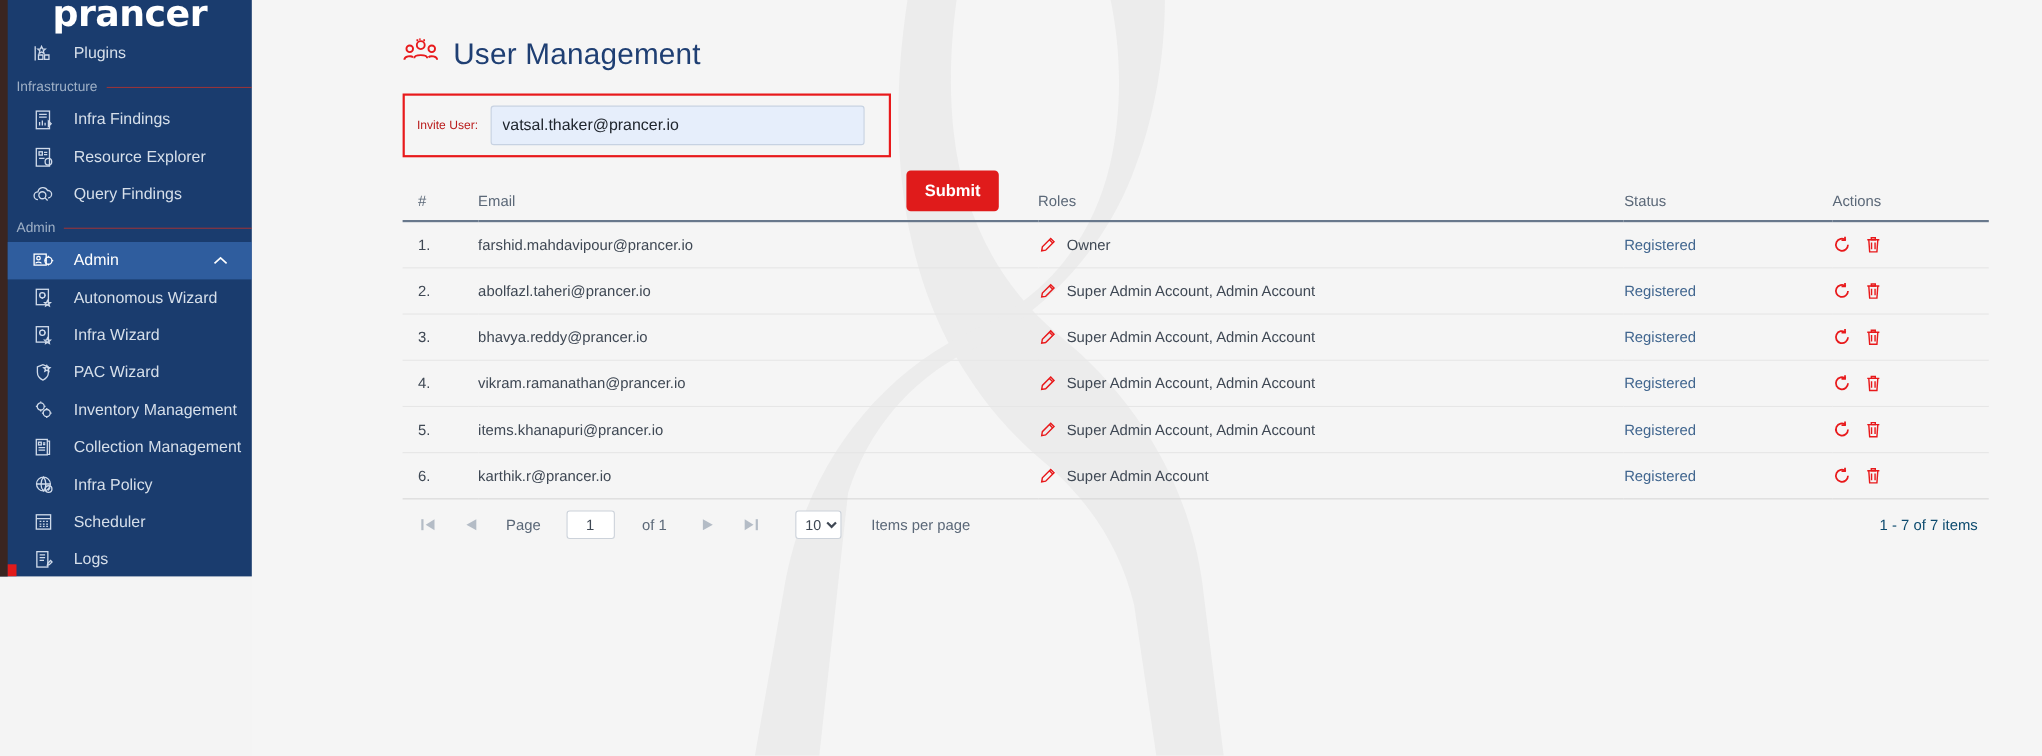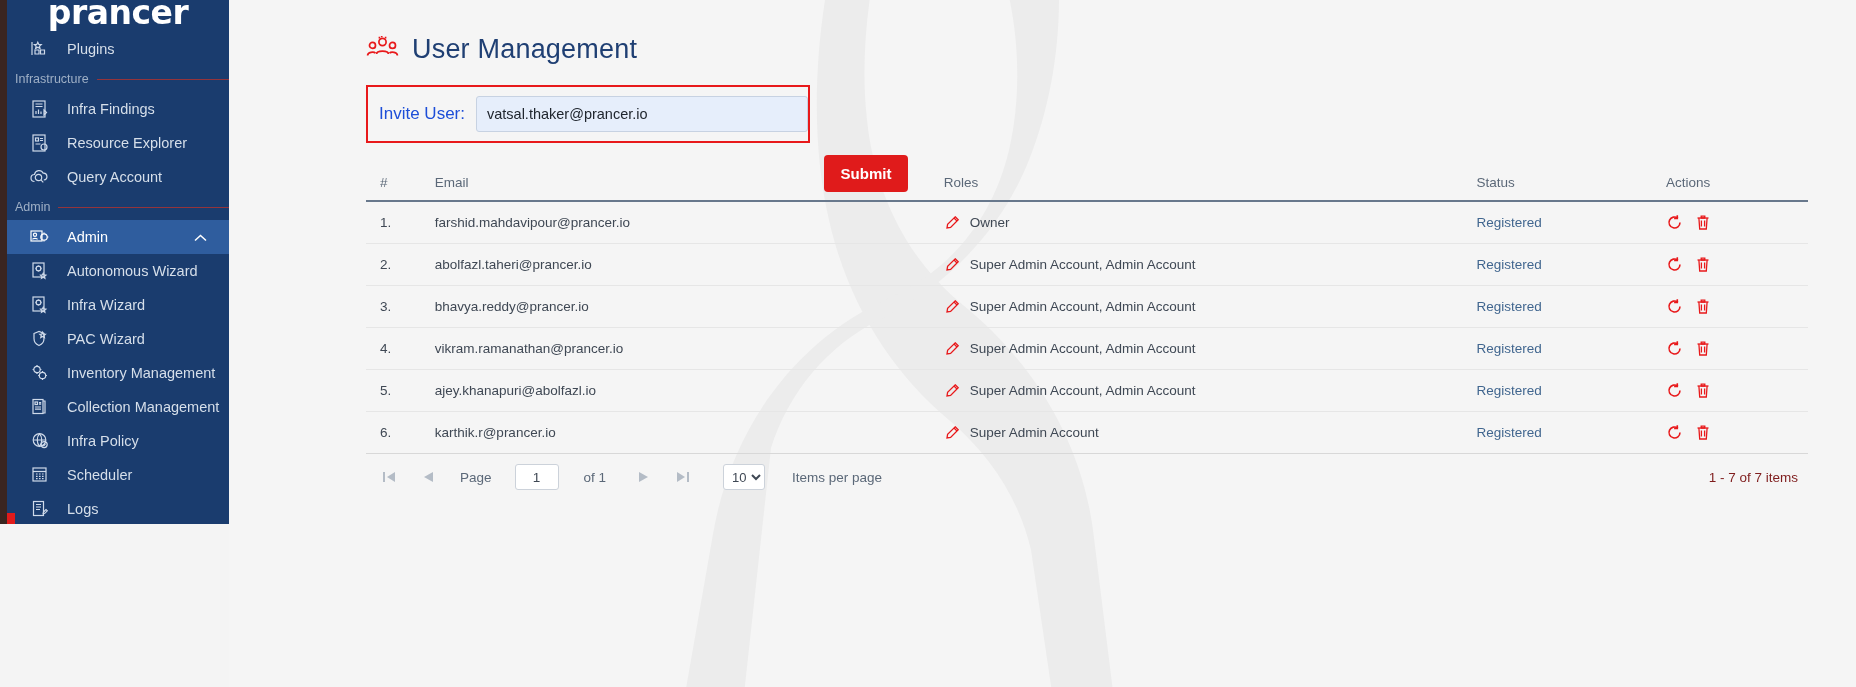--- a/index.html
+++ b/index.html
@@ -72,21 +72,21 @@
   .page-title {
     color: #1f3f73; font-size: 27px; font-weight: 400; letter-spacing: .2px;
   }
 
   .invite-box {
     margin-top: 20px; width: 444px; height: 58px;
     border: 2px solid #e8191b;
     display: flex; align-items: center; padding-left: 11px;
     background: transparent;
   }
-  .invite-label { color: #1d4ed8; font-size: 17px; margin-right: 11px; white-space: nowrap; }
+  .invite-label { color: #b91c1c; font-size: 11px; margin-right: 11px; white-space: nowrap; }
   .invite-input {
     width: 340px; height: 36px;
     background: #e6eefb; border: 1px solid #c7d2e2; border-radius: 3px;
     padding: 0 10px; font-size: 14.5px; color: #20262e;
     font-family: "Liberation Sans", sans-serif; outline: none;
   }
   .submit-btn {
     position: absolute; left: 595px; top: 155px;
     width: 84px; height: 37px;
     background: #e01b1b; color: #fff; border: none; border-radius: 4px;
@@ -130,21 +130,21 @@
     font-family: "Liberation Sans", sans-serif; outline: none;
   }
   .pg-of { margin: 0 12px 0 12px; }
   .pg-select {
     margin-left: 14px; width: 42px; height: 26px;
     border: 1px solid #ccd2da; border-radius: 3px; background: #fff;
     font-size: 13px; color: #3f4854; font-family: "Liberation Sans", sans-serif;
     padding-left: 4px;
   }
   .pg-ipp { margin-left: 14px; }
-  .pg-count { margin-left: auto; padding-right: 10px; color: #7f1d1d; }
+  .pg-count { margin-left: auto; padding-right: 10px; color: #0c4a6e; }
 </style>
 </head>
 <body>
 
 <div id="app">
 
   <aside class="sidebar">
     <div class="sidebar-scroll">
 
       <div class="brand">
@@ -193,21 +193,21 @@
       </div>
 
       <div class="nav-item">
         <span class="nav-ico">
           <svg width="22" height="18" viewBox="0 0 22 18" fill="none" stroke="#cfdaea" stroke-width="1.2">
             <path d="M5.5 13.5a3.5 3.5 0 010-7 4.6 4.6 0 018.7-1.3 3.4 3.4 0 01.6 6.8"></path>
             <circle cx="9.5" cy="9.5" r="3.2"></circle>
               <path d="M11.9 11.9l2.4 2.4"></path>
           </svg>
         </span>
-        <span class="nav-label">Query Account</span>
+        <span class="nav-label">Query Findings</span>
       </div>
 
       <div class="section-head">
         <span>Admin</span>
         <span class="rule"></span>
       </div>
 
       <div class="nav-item active">
         <span class="nav-ico">
           <svg width="22" height="18" viewBox="0 0 22 18" fill="none" stroke="#ffffff" stroke-width="1.2">
@@ -508,21 +508,21 @@
                         <path d="M6.2 2.2h3.6v1.8H6.2z"></path>
                         <path d="M3.9 4l.8 11h6.6l.8-11"></path>
                         <path d="M6.4 6.5v6M9.6 6.5v6"></path>
                       </svg>
                     </span>
                   </span>
                 </td>
               </tr>
               <tr>
                 <td class="col-num">5.</td>
-                <td class="col-email">ajey.khanapuri@abolfazl.io</td>
+                <td class="col-email">items.khanapuri@prancer.io</td>
                 <td class="col-roles">
                   <span class="role-cell">
                     <span style="line-height:0"><svg width="16" height="16" viewBox="0 0 16 16" fill="none" stroke="#e8191b" stroke-width="1.3">
                         <path d="M11.2 1.8l3 3-7.6 7.6-3.6.6.6-3.6z"></path>
                         <path d="M10 3l3 3"></path>
                       </svg></span>
                     <span>Super Admin Account, Admin Account</span>
                   </span>
                 </td>
                 <td class="col-status"><span class="status-text">Registered</span></td>

